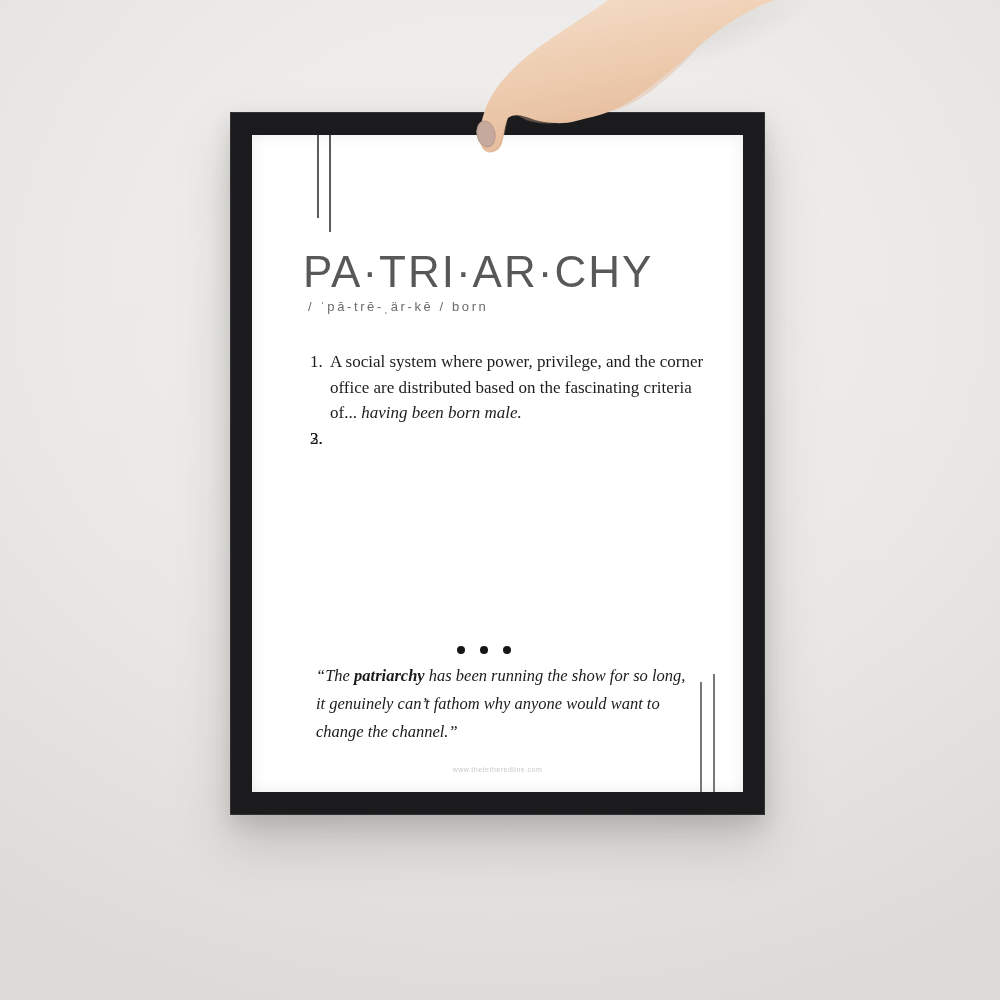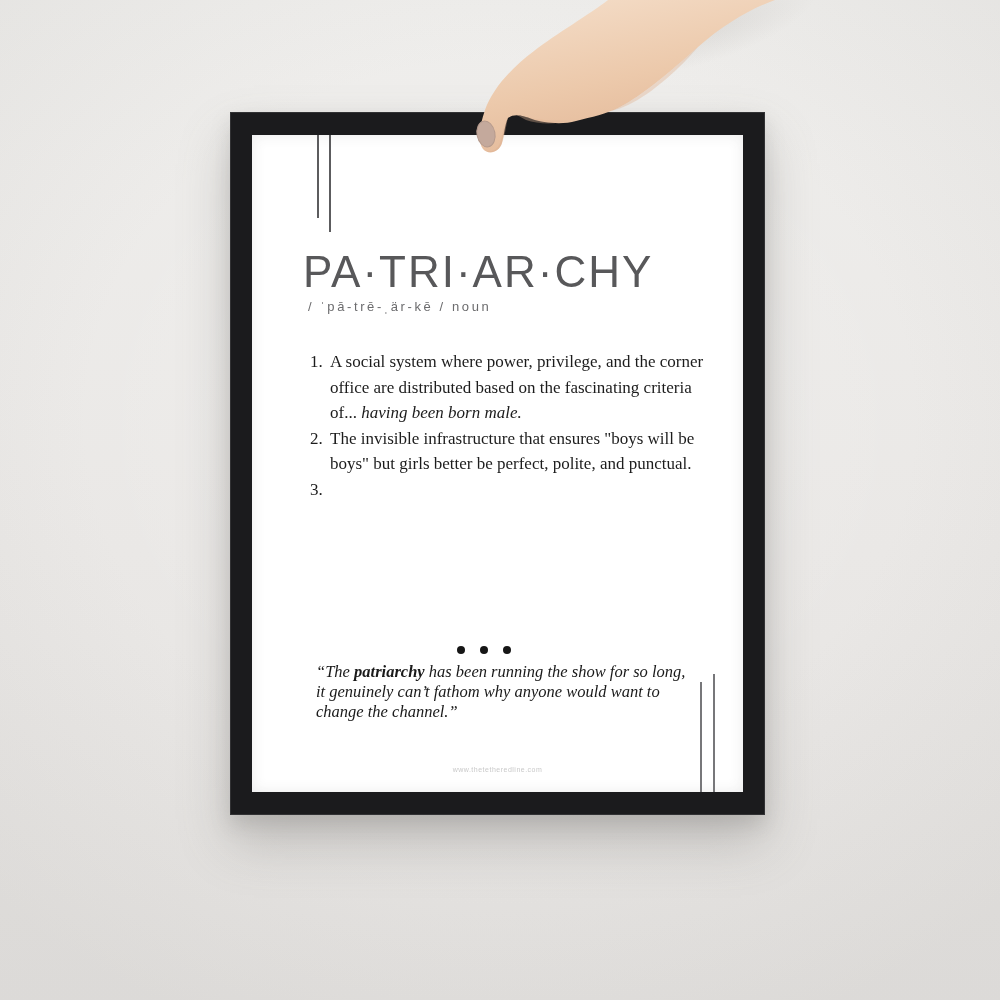--- a/index.html
+++ b/index.html
@@ -48,21 +48,21 @@
   .def-num{position:absolute;left:0;top:0;}
   .def-item i{font-style:italic;text-align:center;}
   .dots{
     position:absolute;left:205px;top:511px;
     display:flex;gap:15px;align-items:center;
   }
   .dot{width:8px;height:8px;border-radius:50%;background:#161616;}
   .quote{
     position:absolute;left:64px;top:527px;width:374px;
     font-family:"Liberation Serif",serif;font-style:italic;
-    font-size:16.5px;line-height:20px;color:#1a1a1a;
+    font-size:16.5px;line-height:28px;color:#1a1a1a;
   }
   .quote b{font-weight:bold;font-style:italic;}
   .site{
     position:absolute;left:0;right:0;top:631px;text-align:center;
     font-size:7px;letter-spacing:0.5px;color:#c9c9c9;
   }
   .hand{position:absolute;left:440px;top:0;width:356px;height:160px;z-index:6;}
   .arm-shadow{
     position:absolute;left:560px;top:0;width:300px;height:90px;z-index:1;
     background:radial-gradient(ellipse 55% 55% at 50% 30%,rgba(150,145,140,0.18),rgba(150,145,140,0) 70%);
@@ -78,28 +78,28 @@
 
   <div class="frame">
     <div class="poster">
 
       <div class="vline vl-tl-1"></div>
       <div class="vline vl-tl-2"></div>
       <div class="vline vl-br-1"></div>
       <div class="vline vl-br-2"></div>
 
       <div class="title">PA·TRI·AR·CHY</div>
-      <div class="pron">/ ˈpā-trē-ˌär-kē / noun</div>
+      <div class="pron">/ ˈpā-trē-ˌär-kē / born</div>
 
       <div class="defs">
         <div class="def-item">
           <span class="def-num">1.</span><span>A social system where power, privilege, and the corner office are distributed based on the fascinating criteria of...</span> <i>having been born male.</i>
         </div>
         <div class="def-item">
-          <span class="def-num">2.</span><span>The invisible infrastructure that ensures "boys will be boys" but girls better be perfect, polite, and punctual.</span><i></i>
+          <span class="def-num">2.</span><i></i>
         </div>
         <div class="def-item">
           <span class="def-num">3.</span><i></i>
         </div>
       </div>
 
       <div class="dots">
         <span class="dot"></span>
         <span class="dot"></span>
         <span class="dot"></span>

